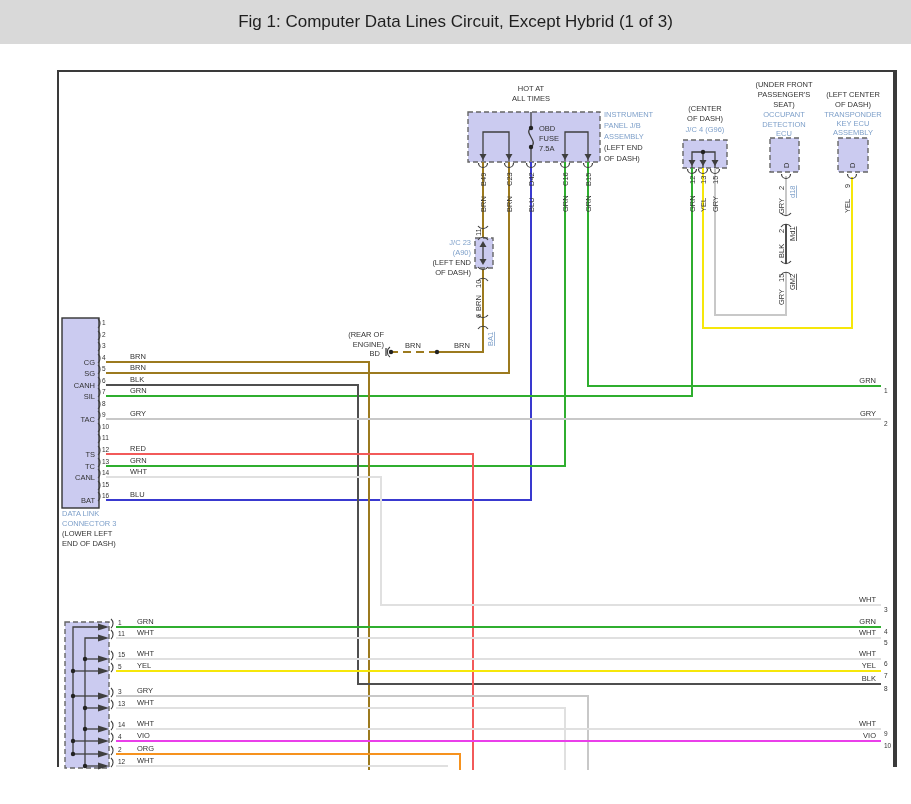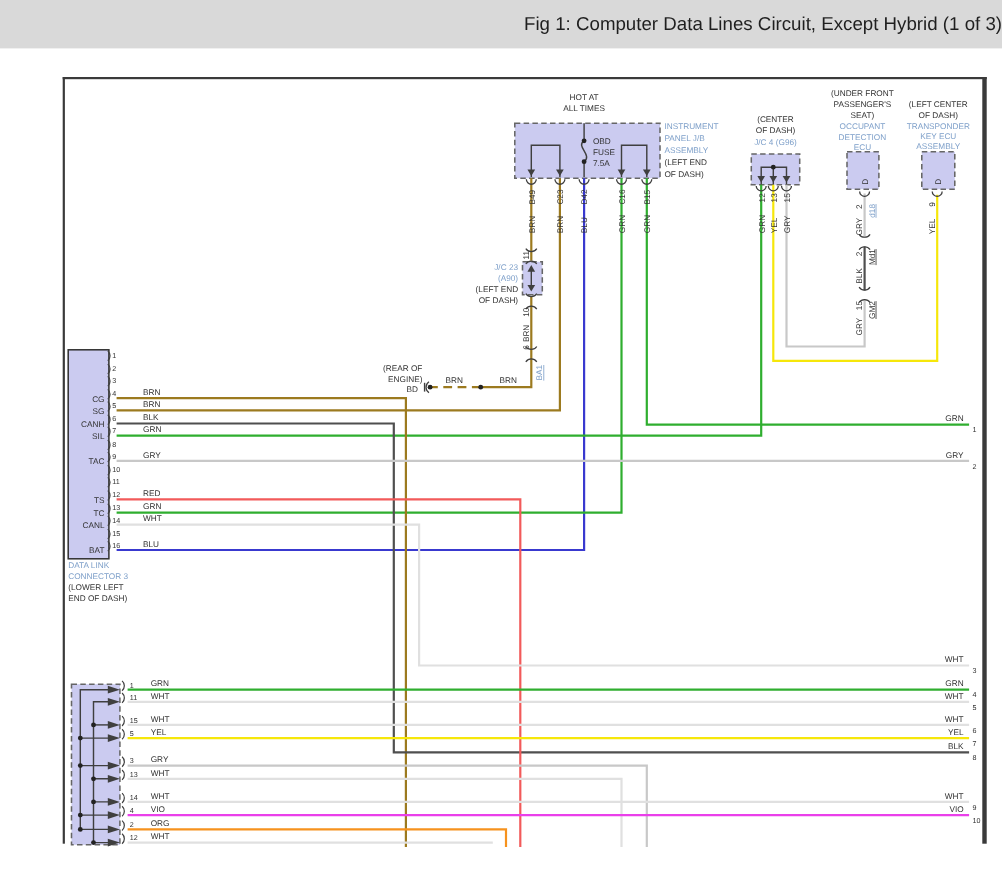--- a/index.html
+++ b/index.html
@@ -1,19 +1,19 @@
 <!DOCTYPE html>
 <html><head>
 <meta charset="utf-8">
 <style>
   html,body{margin:0;padding:0;background:#fff;}
   #stage{position:relative;width:911px;height:804px;background:#ffffff;overflow:hidden;
          font-family:"Liberation Sans",sans-serif;}
   #title-bar{position:absolute;left:0;top:0;width:911px;height:44px;background:#d9d9d9;
-             display:flex;align-items:center;justify-content:flex-end;}
+             display:flex;align-items:center;justify-content:center;}
   #title-bar span{font-size:17px;color:#1f1f1f;}
   #diagram-svg{position:absolute;left:0;top:0;}
   #diagram-svg text{font-family:"Liberation Sans",sans-serif;}
 </style>
 </head>
 <body>
 
 <div id="stage">
   <svg id="diagram-svg" width="911" height="804" viewBox="0 0 911 804">
       <rect x="57" y="70" width="840" height="2" fill="#3a3a3a"></rect>

